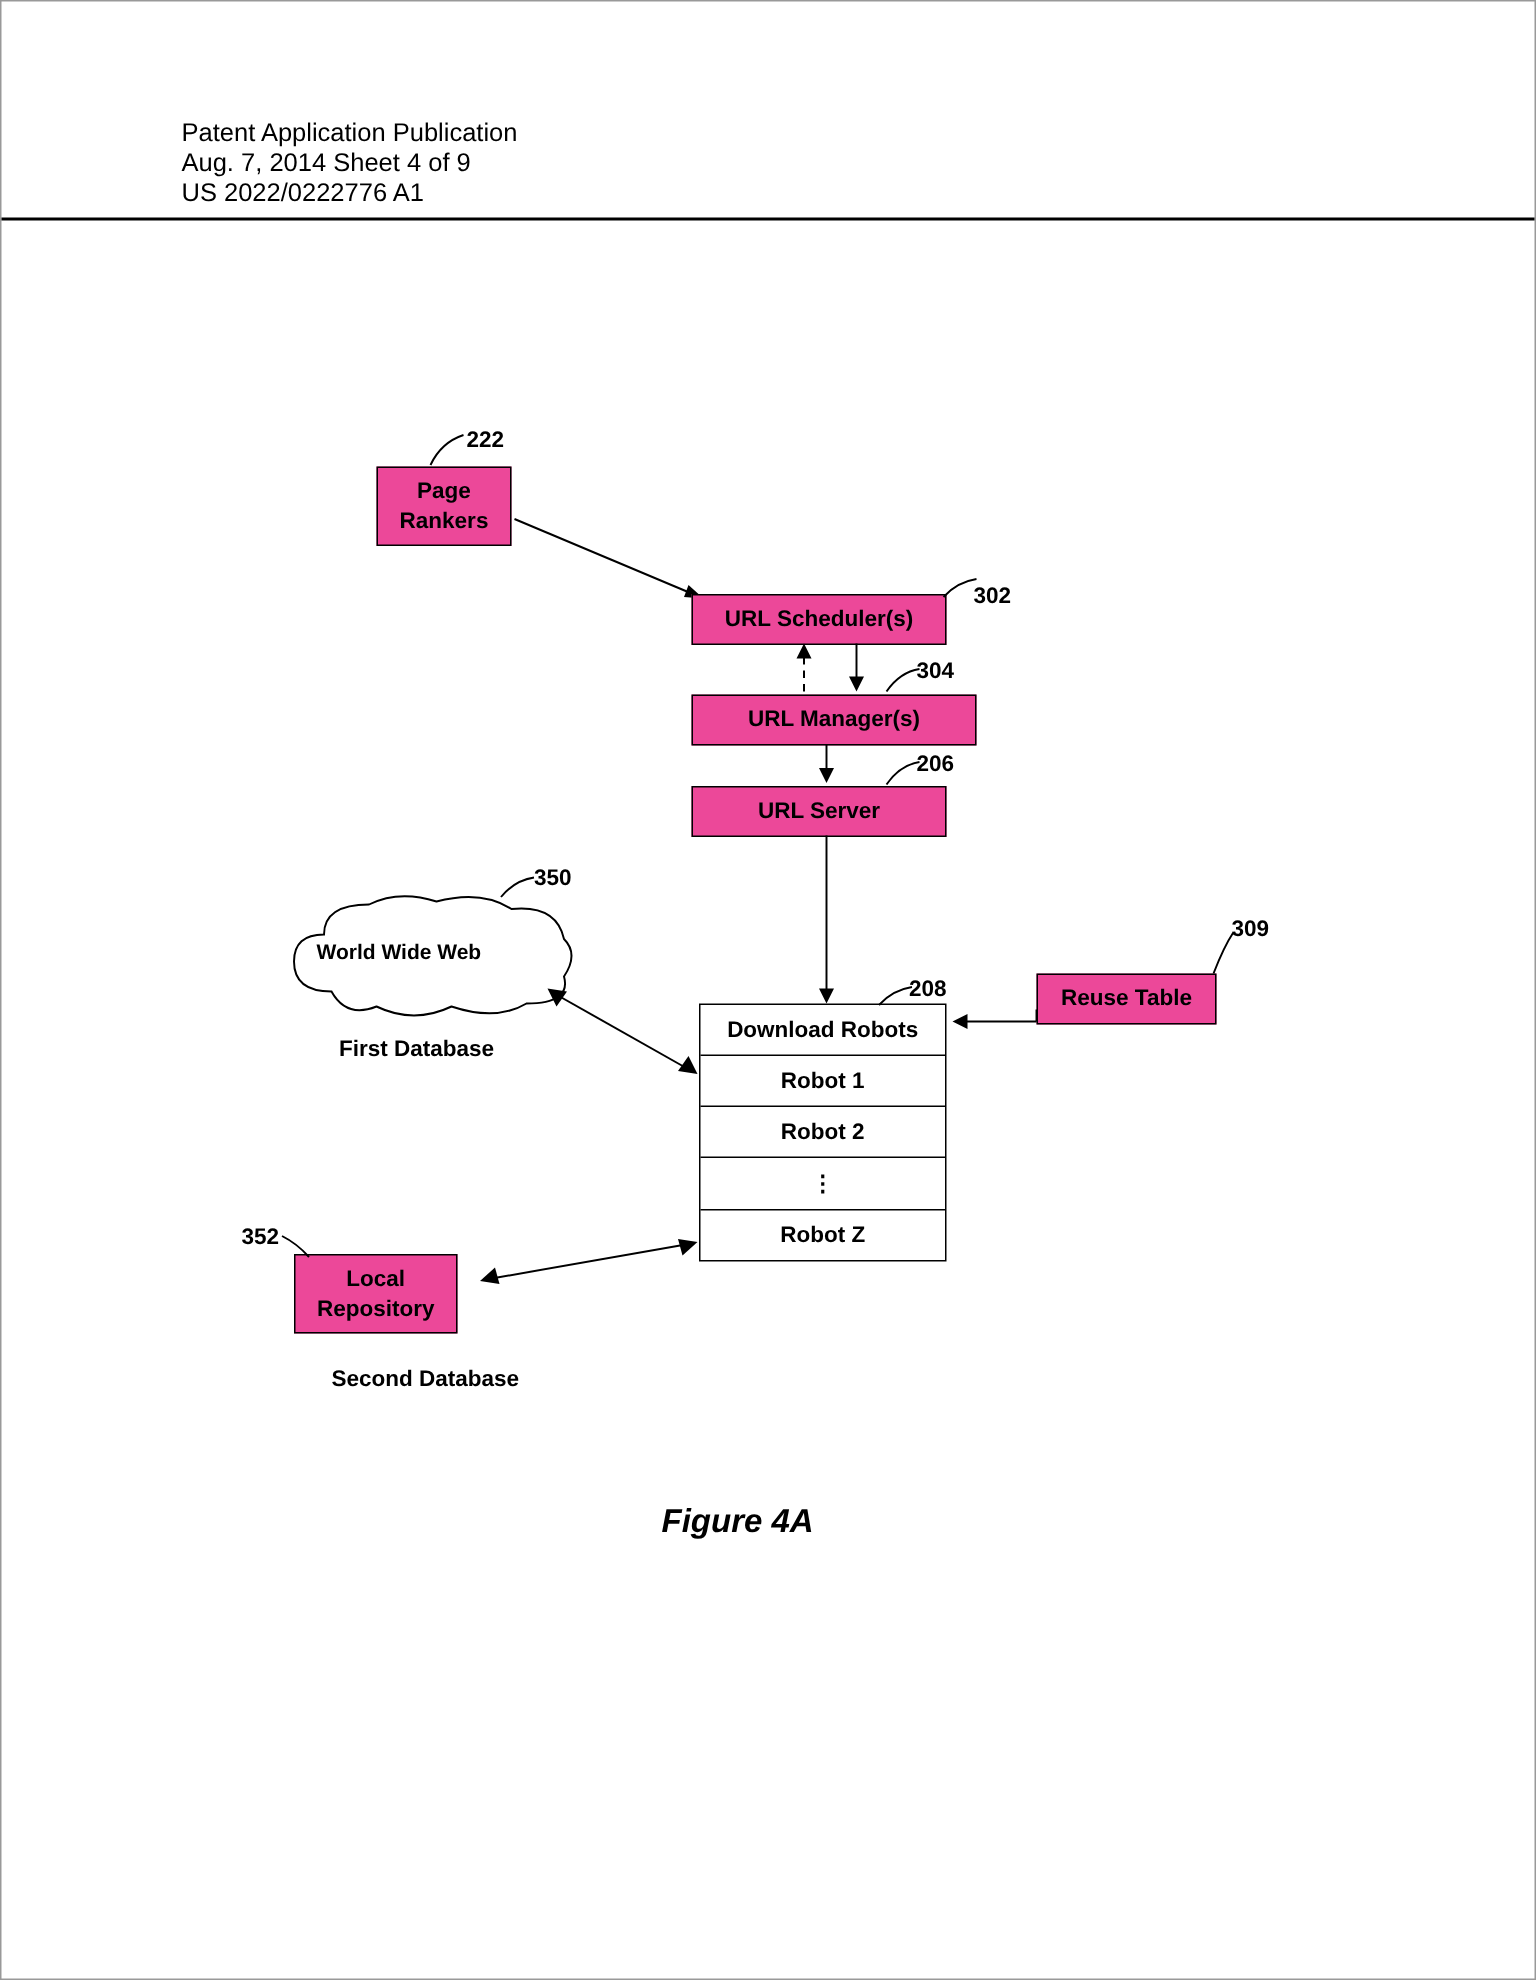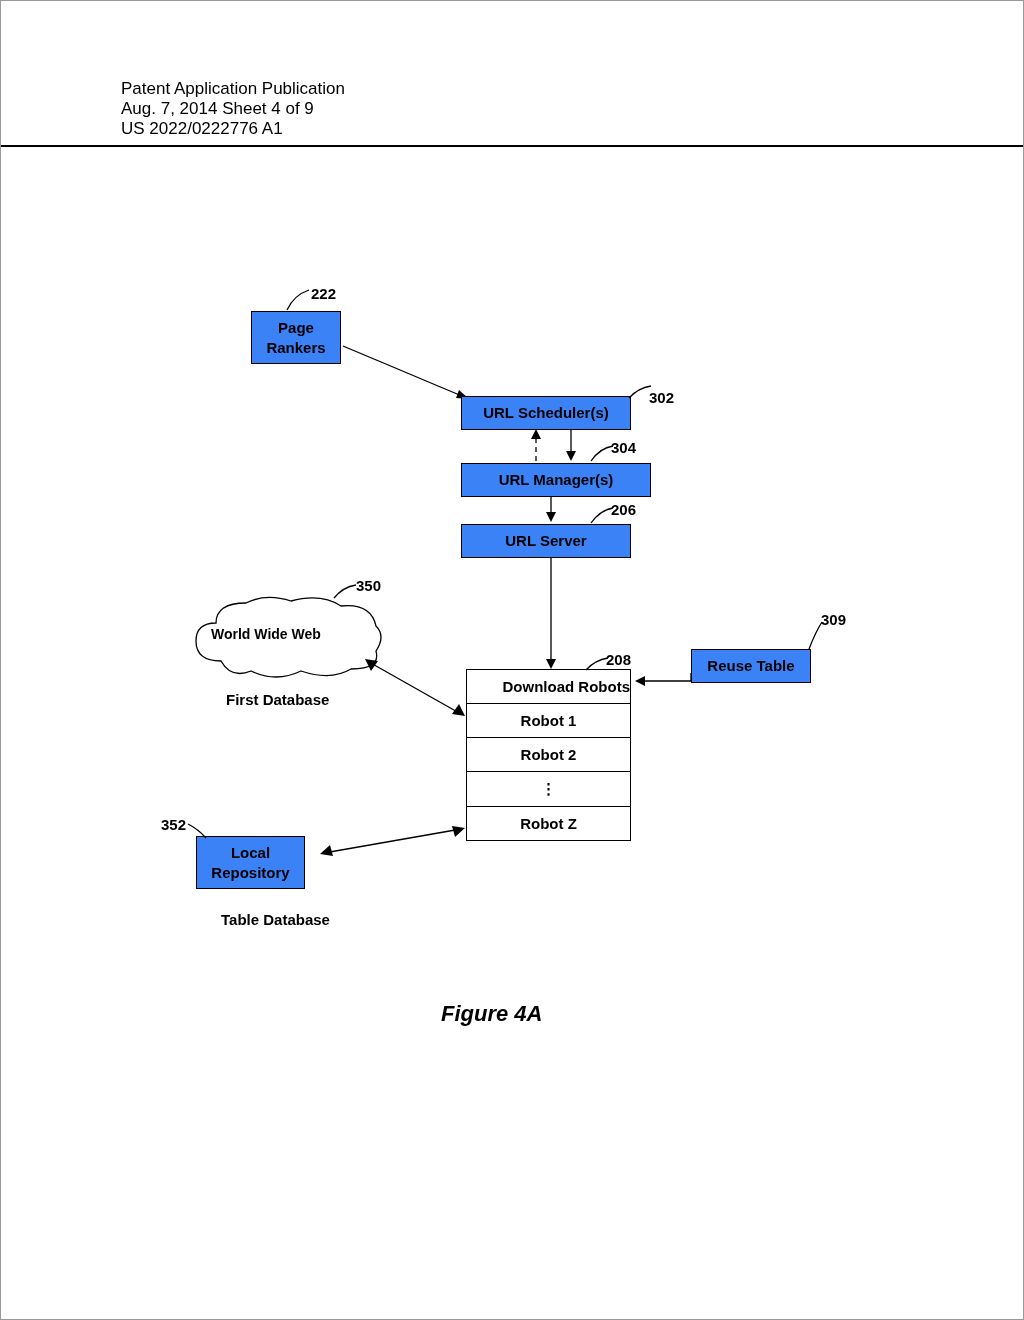--- a/index.html
+++ b/index.html
@@ -38,21 +38,21 @@
     position: absolute;
     top: 270px;
     left: 130px;
     right: 130px;
     bottom: 220px;
   }
 
   .box {
     position: absolute;
     border: 1px solid #000;
-    background: #3b82f6;
+    background: #ec4899;
     text-align: center;
     font-weight: bold;
     font-size: 15px;
     padding: 6px 10px;
     line-height: 1.3;
   }
 
   .refnum {
     position: absolute;
     font-weight: bold;
@@ -78,21 +78,21 @@
     width: 165px;
   }
   .robot-cell {
     border-top: 1px solid #000;
     text-align: center;
     font-weight: bold;
     font-size: 15px;
     padding: 8px 0;
   }
   .robot-head {
-    text-align: right;
+    text-align: center;
     font-weight: bold;
     font-size: 15px;
     padding: 8px 0;
   }
 
   .arrow {
     position: absolute;
   }
   .arrow line { stroke:#000; stroke-width:1.3; }
   .arrow line.dashed { stroke-dasharray: 5 4; }
@@ -204,21 +204,21 @@
       <polygon points="4,5 17,7 10,17"></polygon>
       <polygon points="104,62 91,60 98,50"></polygon>
     </svg>
 
     <div class="box" style="left:65px; top:565px; width:109px; white-space:pre-line;">Local
 Repository</div>
     <div class="refnum" style="left:30px; top:545px;">352</div>
     <svg class="arrow" style="left:55px; top:550px; width:24px; height:20px;">
       <path d="M2,3 Q12,8 20,17" stroke="#000" fill="none" stroke-width="1.3"></path>
     </svg>
-    <div class="plainlabel" style="left:90px; top:640px;">Table Database</div>
+    <div class="plainlabel" style="left:90px; top:640px;">Second Database</div>
 
     <svg class="arrow" style="left:185px; top:550px; width:155px; height:40px;">
       <line x1="8" y1="32" x2="145" y2="8"></line>
       <polygon points="4,33 17,35 14,24"></polygon>
       <polygon points="149,7 136,5 139,16"></polygon>
     </svg>
 
   </div>
 
   <div class="caption" style="left:440px; top:1000px;">Figure 4A</div>

